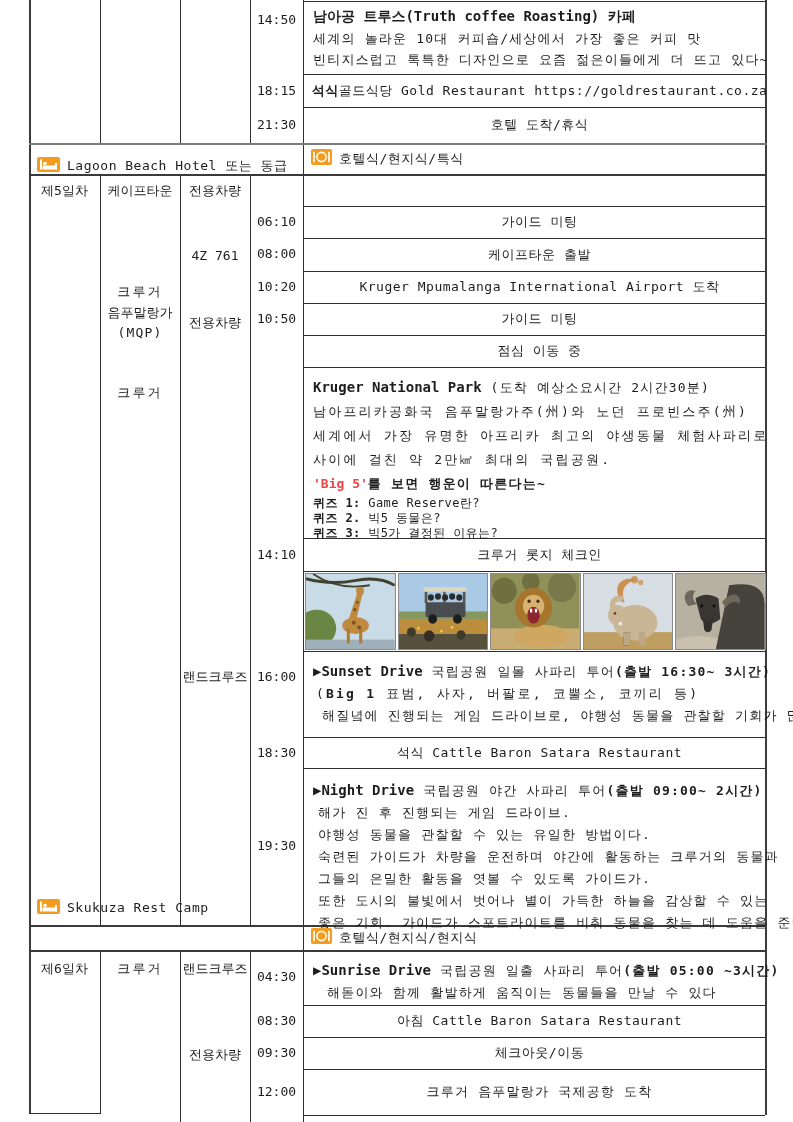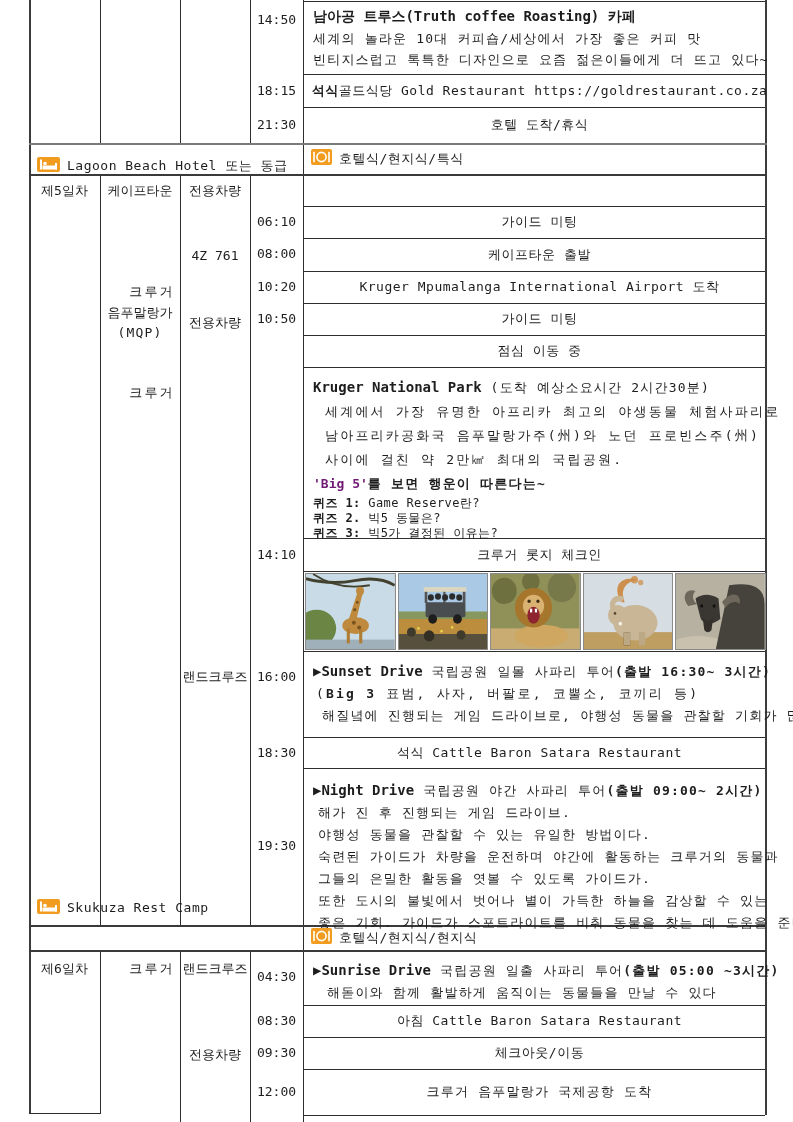--- a/index.html
+++ b/index.html
@@ -10,23 +10,23 @@
   .hl{position:absolute;height:1px;background:#2e2e2e;}
   .hl.w2{height:2px;background:#555;}
   .time{position:absolute;left:250px;width:53px;height:18px;text-align:center;
         font-size:13px;line-height:18px;white-space:nowrap;}
   .crow{position:absolute;left:304px;width:462px;box-sizing:border-box;padding-left:9px;
         font-size:13px;display:flex;align-items:center;white-space:nowrap;letter-spacing:0.5px;justify-content:center;}
   .cblock{position:absolute;left:304px;width:462px;box-sizing:border-box;padding-left:9px;
         font-size:13px;white-space:nowrap;}
   .cell{position:absolute;text-align:center;font-size:13px;height:18px;line-height:18px;white-space:nowrap;}
   .b{font-weight:bold;}
-  .red{color:#701a75;font-weight:bold;}
+  .red{color:#ef4444;font-weight:bold;}
   .ttl{font-size:14px;font-weight:bold;}
-  .ls2{letter-spacing:2.2px;padding-left:12px;}
+  .ls2{letter-spacing:2.2px;}
   .ls1{letter-spacing:1.2px;}
   .quiz{font-size:12px;line-height:15px;letter-spacing:0.4px;}
   .lodgerow{position:absolute;display:flex;align-items:center;gap:7px;font-size:13px;
         white-space:nowrap;letter-spacing:0.5px;}
   .icon{display:inline-block;flex:0 0 auto;}
   .photos{position:absolute;left:305px;top:573px;width:461px;height:77px;display:flex;gap:2px;}
   .ph{flex:1 1 0;border:1px solid #8a8a8a;box-sizing:border-box;overflow:hidden;background:#ccc;}
   .ph svg{display:block;width:100%;height:100%;}
 </style>
 </head>
@@ -144,22 +144,22 @@
   <div class="crow" style="top:303px;height:32px">
       <span>가이드 미팅</span>
     </div>
 
   <div class="crow" style="top:335px;height:32px">
       <span>점심 이동 중</span>
     </div>
 
   <div class="cblock" style="top:375px">
     <div style="line-height:24px"><span class="ttl">Kruger National Park</span><span class="ls1"> (도착 예상소요시간 2시간30분)</span></div>
+    <div class="ls2" style="line-height:24px">남아프리카공화국 음푸말랑가주(州)와 노던 프로빈스주(州)</div>
     <div class="ls2" style="line-height:24px">세계에서 가장 유명한 아프리카 최고의 야생동물 체험사파리로</div>
-    <div class="ls2" style="line-height:24px">남아프리카공화국 음푸말랑가주(州)와 노던 프로빈스주(州)</div>
     <div class="ls2" style="line-height:24px">사이에 걸친 약 2만㎢ 최대의 국립공원.</div>
     <div style="line-height:24px"><span class="red">'Big 5'</span><span class="b ls1">를 보면 행운이 따른다는~</span></div>
     <div class="quiz"><span class="b">퀴즈 1:</span><span> Game Reserve란?</span></div>
     <div class="quiz"><span class="b">퀴즈 2.</span><span> 빅5 동물은?</span></div>
     <div class="quiz"><span class="b">퀴즈 3:</span><span> 빅5가 결정된 이유는?</span></div>
   </div>
 
   <div class="time" style="top:546px">14:10</div>
   <div class="crow" style="top:538px;height:33px">
       <span>크루거 롯지 체크인</span>
@@ -255,21 +255,21 @@
         <path d="M30 46 q6 8 12 0 l-2 14 q-4 4 -8 0 Z" fill="#332f2b"></path>
         <circle cx="29" cy="34" r="1.8" fill="#14120f"></circle>
           <circle cx="43" cy="34" r="1.8" fill="#14120f"></circle>
       </svg>
     </div>
   </div>
 
   <div class="time" style="top:668px">16:00</div>
   <div class="cblock" style="top:660px">
     <div style="line-height:22px"><span class="ttl">▶Sunset Drive</span><span class="ls1"> 국립공원 일몰 사파리 투어</span><span class="b ls1">(출발 16:30~ 3시간)</span></div>
-    <div class="ls2" style="line-height:22px;padding-left:3px"><span>(</span><span class="b">Big 3</span><span> 표범, 사자, 버팔로, 코뿔소, 코끼리 등)</span></div>
+    <div class="ls2" style="line-height:22px;padding-left:3px"><span>(</span><span class="b">Big 1</span><span> 표범, 사자, 버팔로, 코뿔소, 코끼리 등)</span></div>
     <div class="ls1" style="line-height:22px;padding-left:9px">해질녘에 진행되는 게임 드라이브로, 야행성 동물을 관찰할 기회가 많다.</div>
   </div>
 
   <div class="time" style="top:744px">18:30</div>
   <div class="crow" style="top:737px;height:31px">
       <span>석식 Cattle Baron Satara Restaurant</span>
     </div>
 
   <div class="time" style="top:837px">19:30</div>
   <div class="cblock" style="top:779px">

